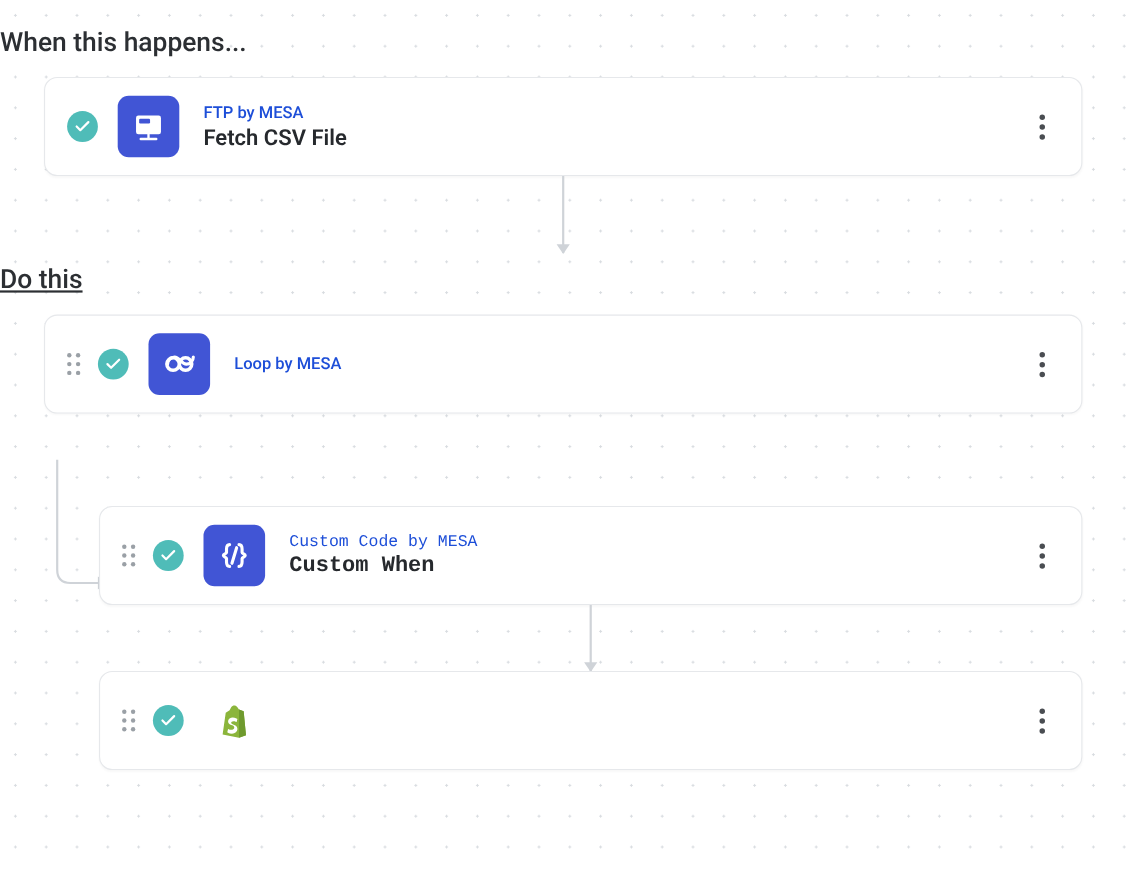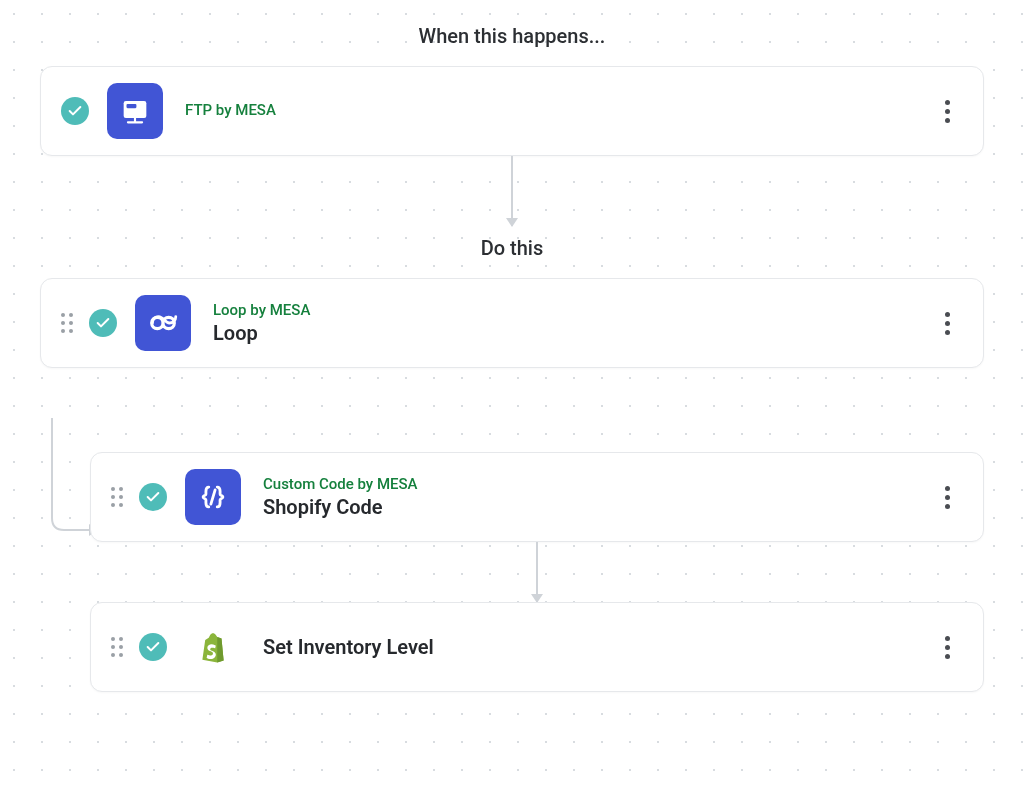--- a/index.html
+++ b/index.html
@@ -8,40 +8,40 @@
     background: #fff;
     background-image: radial-gradient(circle, #d8dce0 1.2px, transparent 1.2px);
     background-size: 28px 28px;
     width: 1024px;
     height: 793px;
     overflow: hidden;
     position: relative;
   }
   .canvas { position: relative; width: 100%; height: 100%; padding-top: 24px; }
   .section-header {
-    text-align: center;
-    font-size: 20px;
+    text-align: left;
+    font-size: 24px;
     color: #2c2f33;
     font-weight: 500;
     margin-bottom: 18px;
   }
   .card {
     background: #fff;
     border: 1px solid #e6e8eb;
     border-radius: 12px;
     box-shadow: 0 1px 2px rgba(0,0,0,.03);
     display: flex;
     align-items: center;
     padding: 16px 20px;
     min-height: 88px;
     position: relative;
   }
   .card.trigger { margin: 0 40px; }
   .card.action  { margin: 16px 40px 0 40px; }
-  .card.nested  { margin: 0 40px 0 90px; }
+  .card.nested  { margin: 0 40px 0 90px; font-family: Liberation Mono, monospace; }
 
   .drag-handle {
     width: 16px; height: 24px;
     display: grid;
     grid-template-columns: repeat(2, 4px);
     grid-auto-rows: 4px;
     gap: 4px;
     align-content: center;
     margin-right: 12px;
     cursor: grab;
@@ -59,21 +59,21 @@
 
   .app-icon {
     width:56px; height:56px; border-radius:10px;
     display:flex; align-items:center; justify-content:center;
     margin-right:22px; flex-shrink:0;
   }
   .app-icon.blue { background:#4155d5; }
   .app-icon svg { width:34px; height:34px; }
 
   .step-text { flex:1; }
-  .step-app { font-size:15px; color:#15803d; font-weight:500; margin-bottom:2px; }
+  .step-app { font-size:15px; color:#1d4ed8; font-weight:500; margin-bottom:2px; }
   .step-title { font-size:20px; color:#26292d; font-weight:600; }
 
   .more-btn {
     width:32px; height:44px; display:flex; flex-direction:column; align-items:center; justify-content:center;
     gap:4px; cursor:pointer; border-radius:6px;
   }
   .more-btn span { width:5px; height:5px; background:#4a4d52; border-radius:50%; }
 
   .arrow-down {
     width:2px; background:#cfd3d8; margin:0 auto; position:relative;
@@ -114,35 +114,36 @@
     </div>
     <div class="app-icon blue">
       <svg viewBox="0 0 48 48" fill="none">
         <rect x="8" y="10" width="32" height="24" rx="3" fill="#fff"></rect>
         <rect x="12" y="14" width="14" height="6" rx="1.5" fill="#4155d5"></rect>
         <path d="M14 40h20M24 34v6" stroke="#fff" stroke-width="3" stroke-linecap="round"></path>
       </svg>
     </div>
     <div class="step-text">
       <div class="step-app">FTP by MESA</div>
+      <div class="step-title">Fetch CSV File</div>
     </div>
     <div class="more-btn">
         <span></span>
         <span></span>
         <span></span>
       </div>
   </div>
 
   <div class="arrow-wrap">
     <div class="arrow-down arrow-seg-1">
         <div class="head"></div>
       </div>
   </div>
 
-  <div class="section-header" style="margin-top:10px;">Do this</div>
+  <div class="section-header" style="margin-top:10px;text-decoration:underline;">Do this</div>
 
   <div class="card action">
     <div class="drag-handle">
       <span></span>
         <span></span>
         <span></span>
         <span></span>
         <span></span>
         <span></span>
     </div>
@@ -153,21 +154,20 @@
     </div>
     <div class="app-icon blue">
       <svg viewBox="0 0 48 48" fill="none">
         <path d="M12 24c0-5 4-9 9-9 6 0 9 9 15 9 5 0 9-4 9-9" stroke="#fff" stroke-width="4" stroke-linecap="round" transform="translate(-3 0)"></path>
         <path d="M10 24c0-5 3.5-8 8-8s8 8 14 8 8-3.5 8-8" stroke="none"></path>
         <path d="M8 24a8 8 0 0 1 16 0 8 8 0 0 0 16 0 8 8 0 0 0-16 0 8 8 0 0 1-16 0z" fill="none" stroke="#fff" stroke-width="4.5"></path>
       </svg>
     </div>
     <div class="step-text">
       <div class="step-app">Loop by MESA</div>
-      <div class="step-title">Loop</div>
     </div>
     <div class="more-btn">
         <span></span>
         <span></span>
         <span></span>
       </div>
   </div>
 
   <div class="l-connector">
     <svg width="60" height="128">
@@ -195,21 +195,21 @@
     </div>
     <div class="app-icon blue">
       <svg viewBox="0 0 48 48" fill="none">
         <path d="M18 10c-4 0-4 4-4 6v4c0 2-4 2-4 4s4 2 4 4v4c0 2 0 6 4 6" stroke="#fff" stroke-width="4" stroke-linecap="round" stroke-linejoin="round"></path>
         <path d="M30 10c4 0 4 4 4 6v4c0 2 4 2 4 4s-4 2-4 4v4c0 2 0 6-4 6" stroke="#fff" stroke-width="4" stroke-linecap="round" stroke-linejoin="round"></path>
         <path d="M27 14 L21 34" stroke="#fff" stroke-width="4" stroke-linecap="round"></path>
       </svg>
     </div>
     <div class="step-text">
       <div class="step-app">Custom Code by MESA</div>
-      <div class="step-title">Shopify Code</div>
+      <div class="step-title">Custom When</div>
     </div>
     <div class="more-btn">
         <span></span>
         <span></span>
         <span></span>
       </div>
   </div>
 
   <div class="arrow-wrap-sm" style="margin-left:50px;">
     <div class="arrow-down arrow-seg-2" style="margin-left:calc(50% - 1px);">
@@ -232,21 +232,20 @@
         </svg>
     </div>
     <div class="app-icon" style="background:transparent;">
       <svg viewBox="0 0 48 48" width="46" height="46">
         <path d="M13 14 L9 42 L30 46 L39 43 L36 12 L30 10 L28 7 C26 4 22 4 20 7 L18 11 L13 14Z" fill="#8bb53b"></path>
         <path d="M30 10 L30 46 L39 43 L36 12 Z" fill="#6f9a2e"></path>
         <path d="M22 20c-3 0-6 2-6 5 0 6 8 4 8 8 0 2-2 3-4 3-2 0-4-1-4-1l-1 4s2 2 6 2c4 0 7-3 7-6 0-6-8-5-8-8 0-1 1-2 3-2s4 1 4 1l1-4s-3-2-6-2z" fill="#fff"></path>
       </svg>
     </div>
     <div class="step-text">
-      <div class="step-title">Set Inventory Level</div>
     </div>
     <div class="more-btn">
         <span></span>
         <span></span>
         <span></span>
       </div>
   </div>
 
 </div>
 

